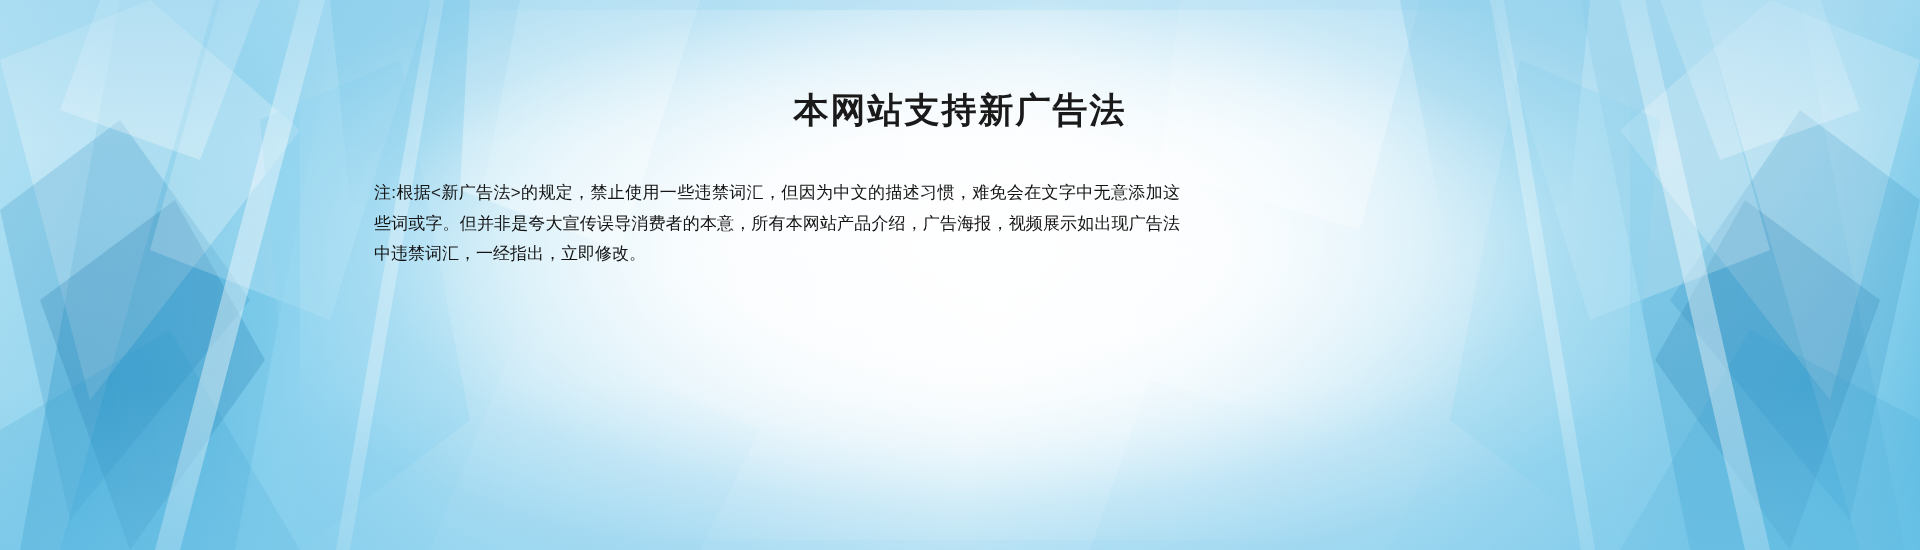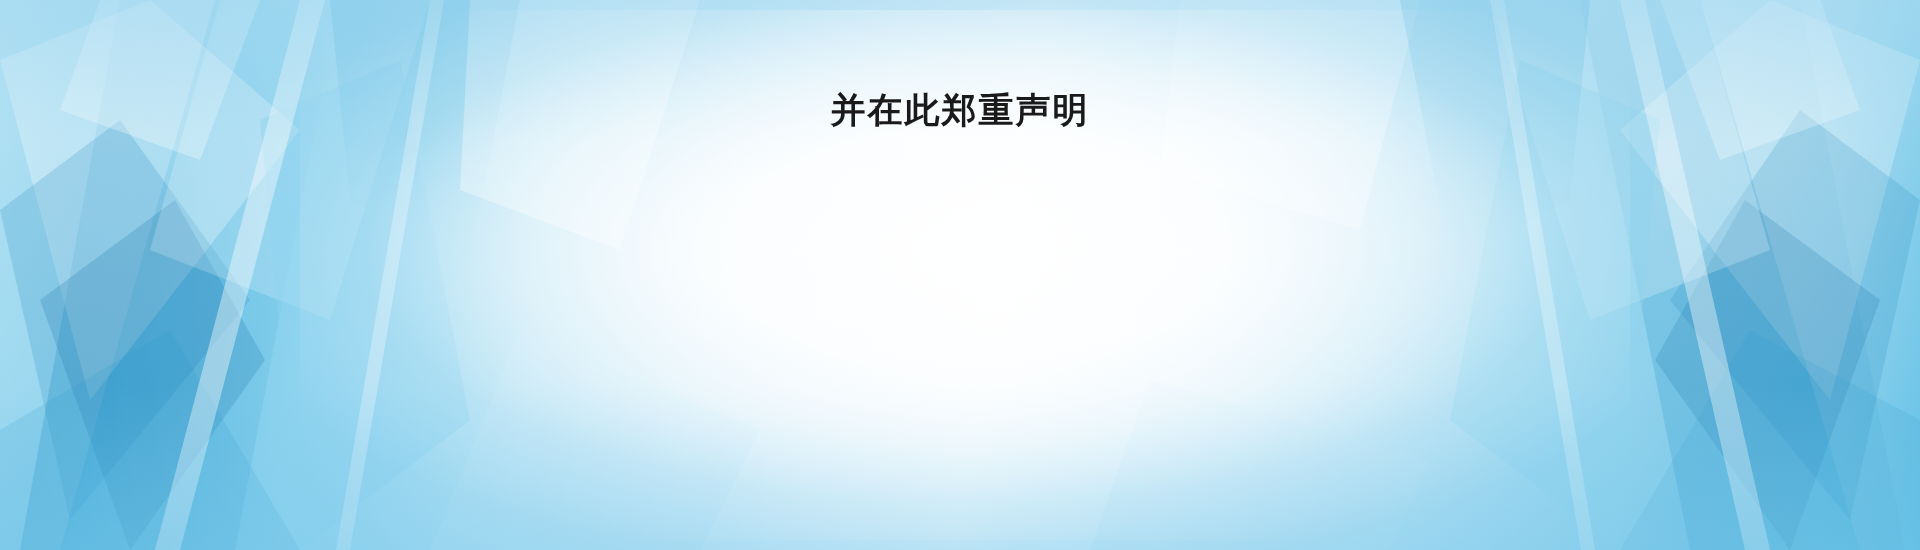--- a/index.html
+++ b/index.html
@@ -143,19 +143,20 @@
       <polygon points="430,0 444,0 350,550 336,550" fill="#ffffff" opacity="0.30"></polygon>
       <polygon points="1490,0 1504,0 1595,550 1581,550" fill="#ffffff" opacity="0.28"></polygon>
     </svg>
   </div>
 
   <div class="bg-vert"></div>
   <div class="bg-glow"></div>
 
   <div class="content">
 
-    <div class="page-title">并在此郑重声明</div>
+    <div class="page-title">本网站支持新广告法</div>
 
     <div class="body-block">
+      <p class="para">注:根据&lt;新广告法&gt;的规定，禁止使用一些违禁词汇，但因为中文的描述习惯，难免会在文字中无意添加这些词或字。但并非是夸大宣传误导消费者的本意，所有本网站产品介绍，广告海报，视频展示如出现广告法中违禁词汇，一经指出，立即修改。</p>
     </div>
 
   </div>
 </div>
 
 </body></html>

